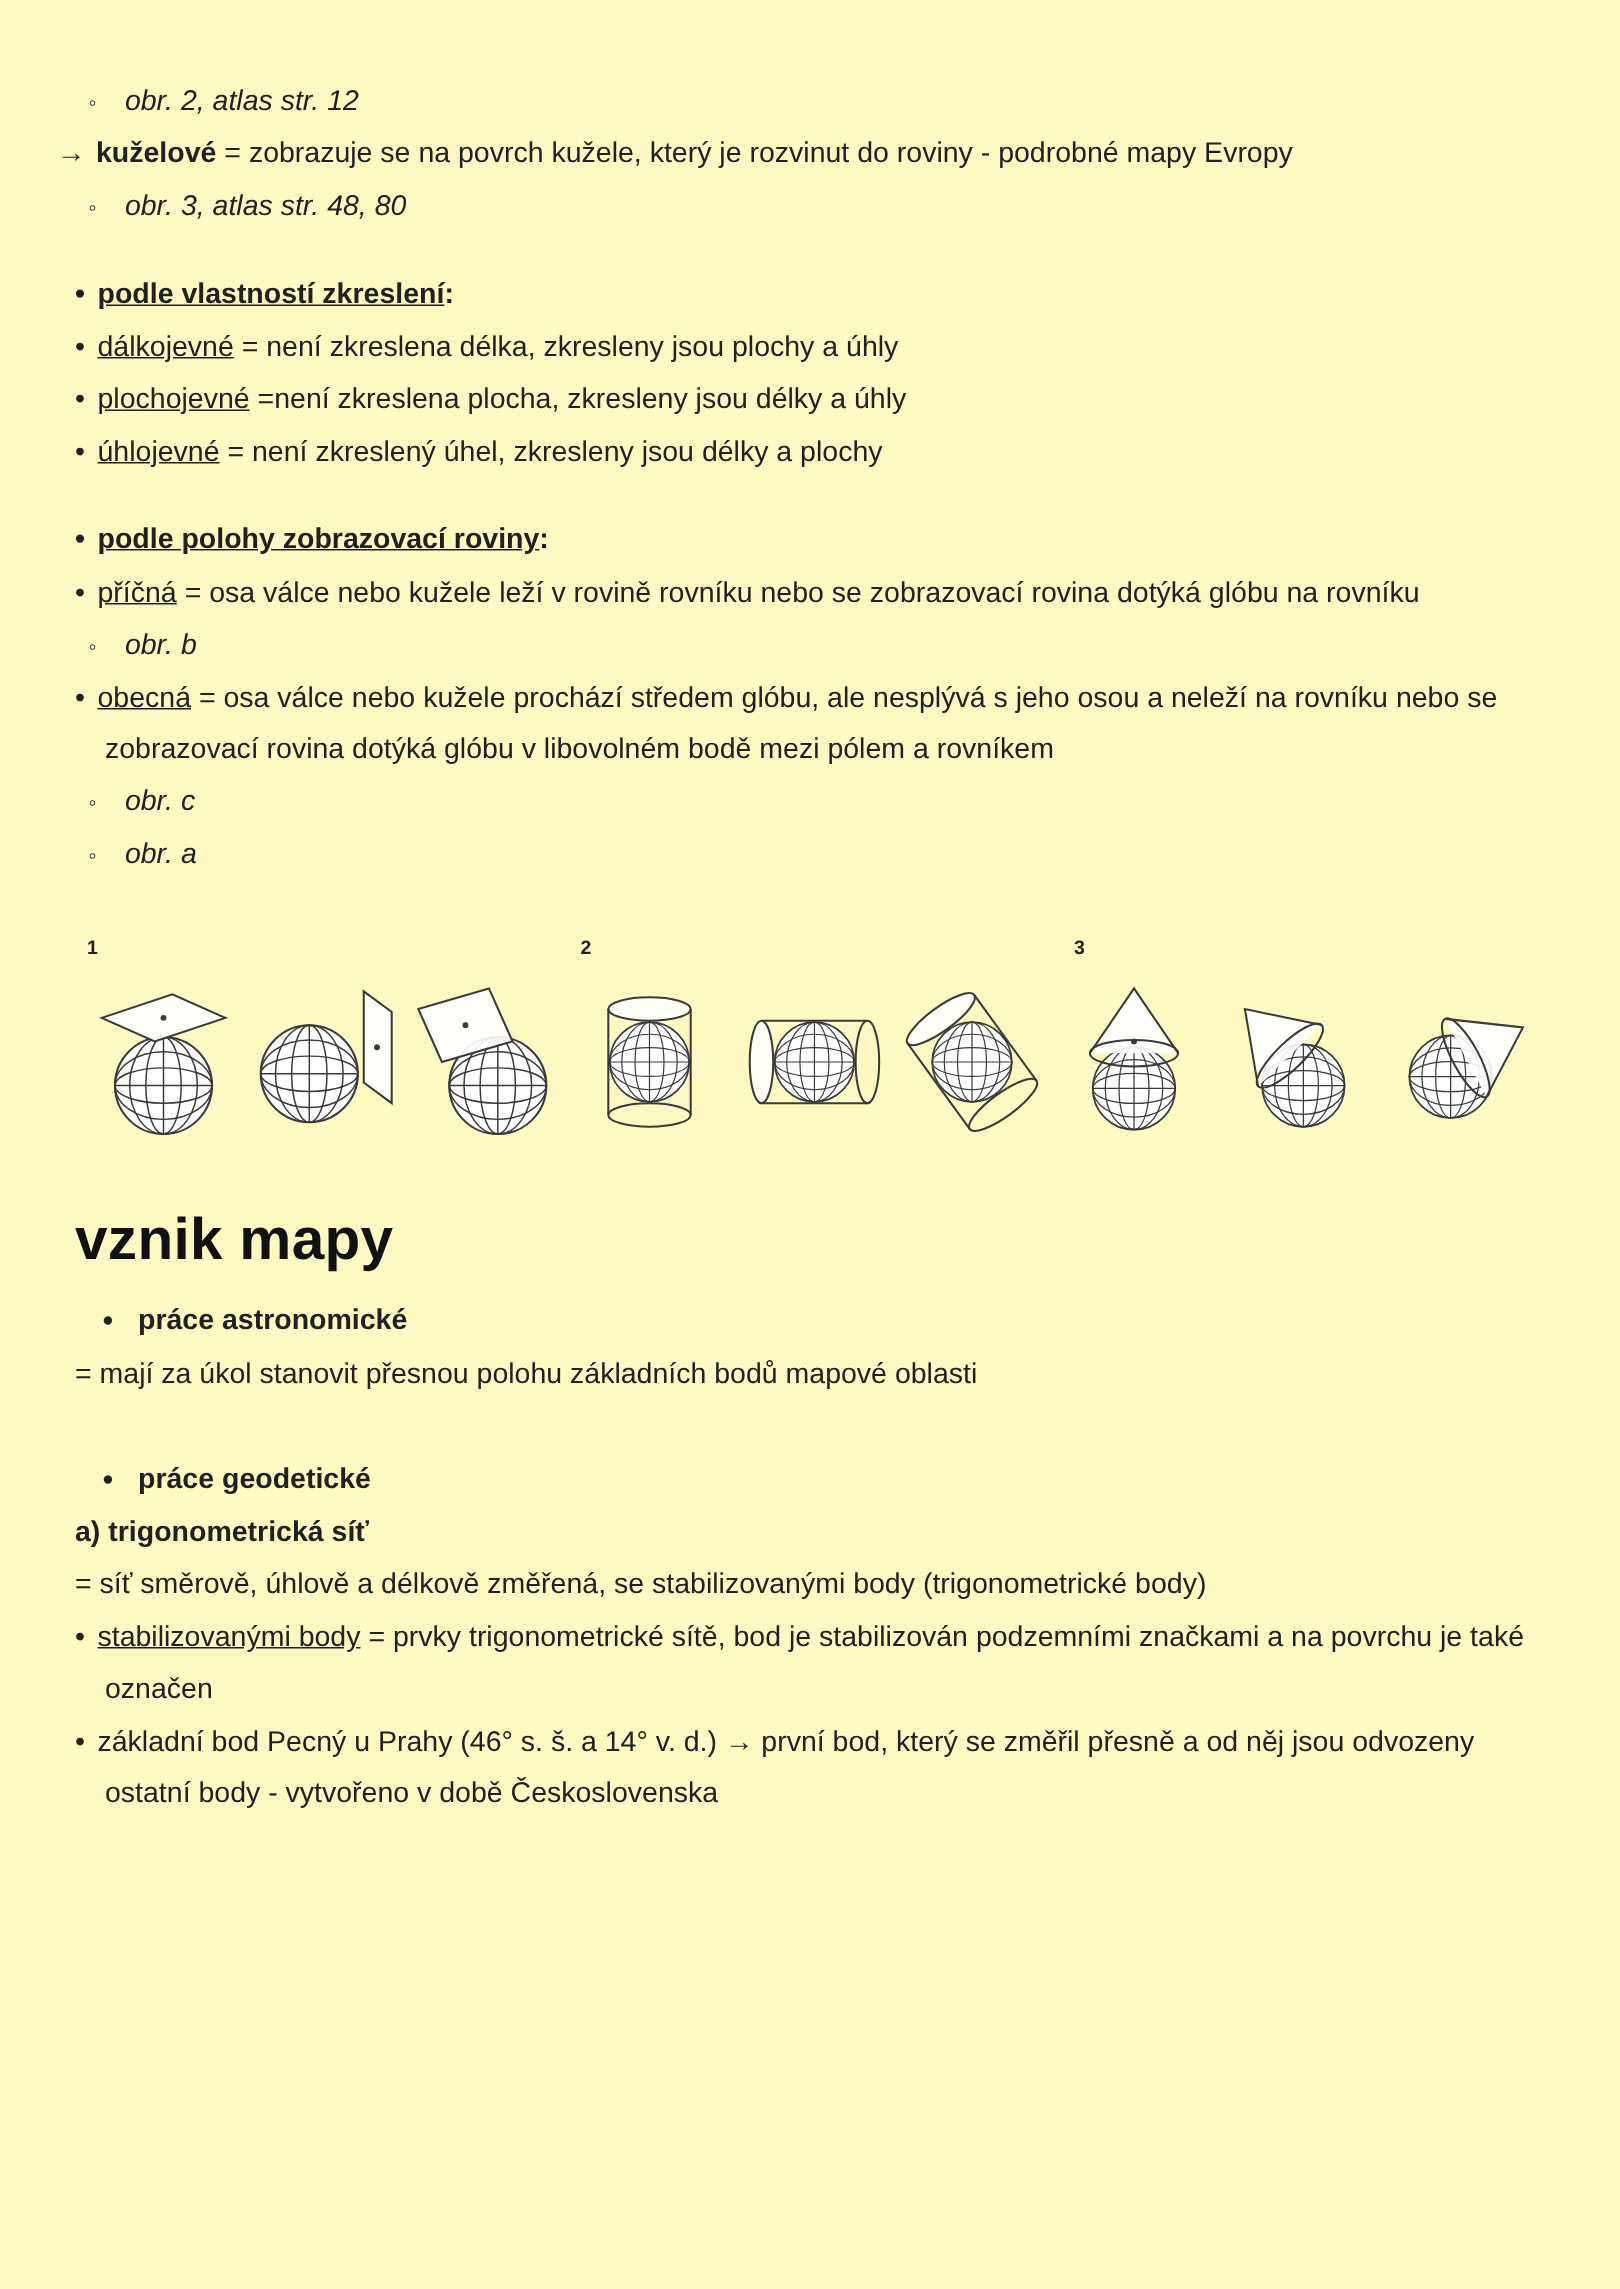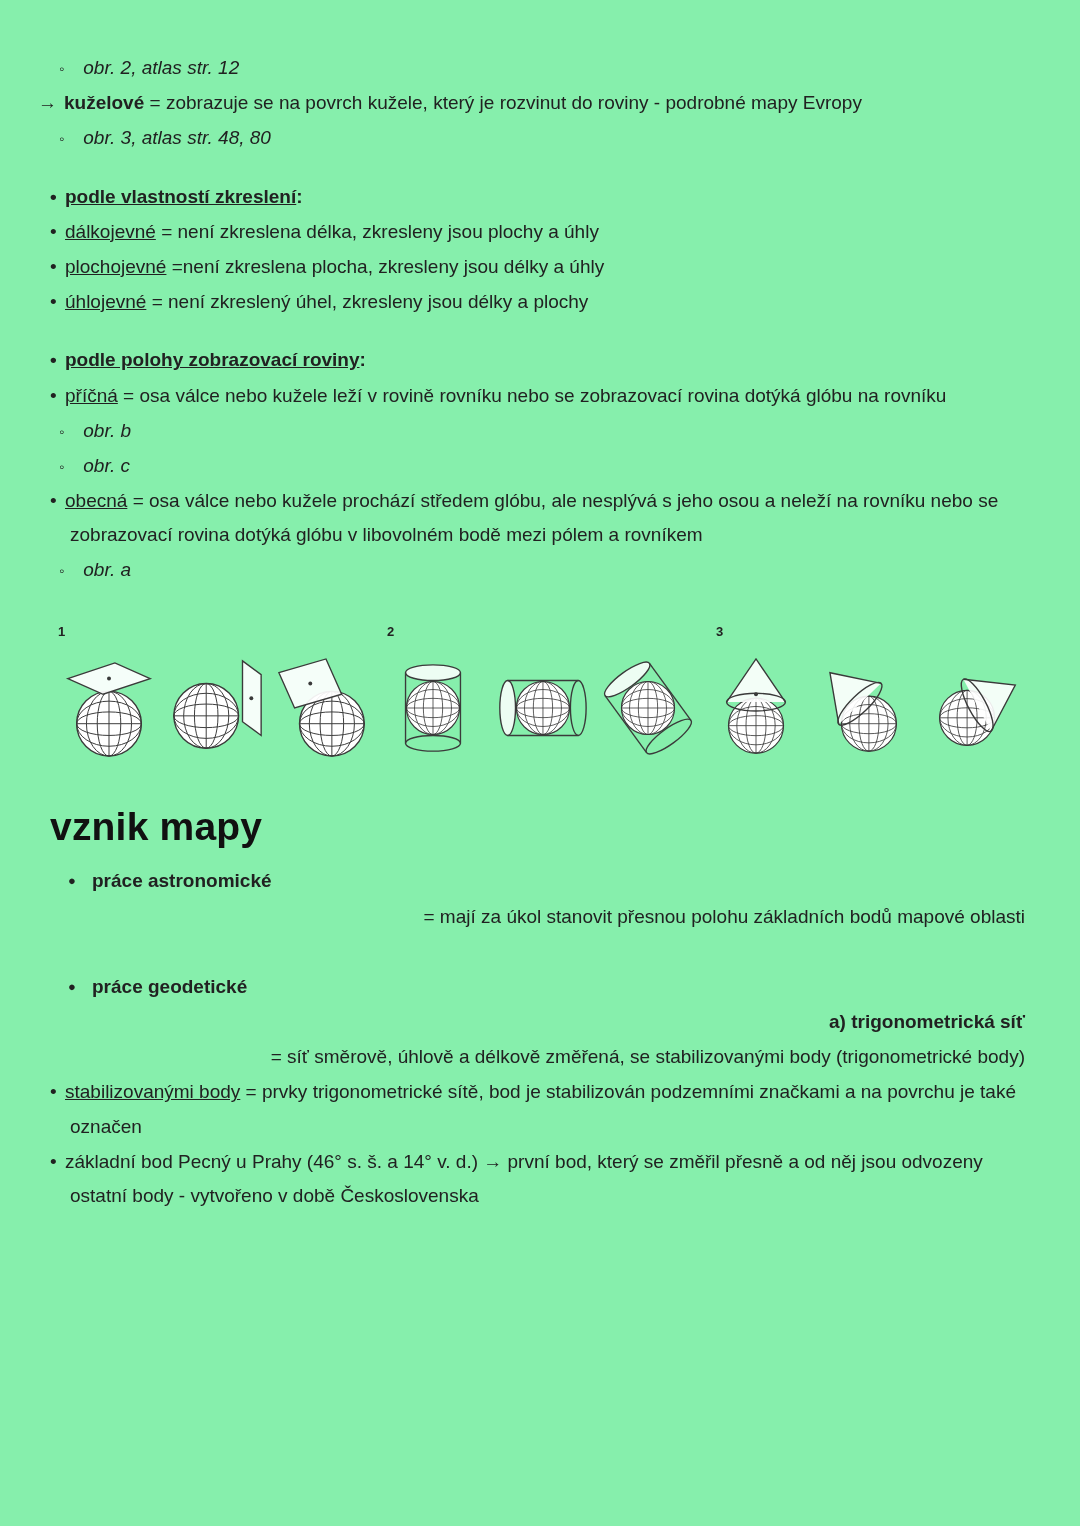--- a/index.html
+++ b/index.html
@@ -2,31 +2,31 @@
 <html><head>
 <meta charset="utf-8">
 <style>
   * { box-sizing: border-box; }
   html, body { margin: 0; padding: 0; background: #ffffff; }
   body { font-family: "Liberation Sans", "DejaVu Sans", sans-serif; color: #212121; }
   .page {
     width: 1080px; height: 1526px; overflow: hidden;
     padding: 50px 55px 30px 50px;
     font-size: 19px; line-height: 1.8;
-    background: #86efac;
+    background: #fef9c3;
   }
   .line { padding-left: 20px; text-indent: -20px; margin: 1px 0; }
   .bullet { display: inline-block; width: 15px; text-indent: 0; }
   .sub { margin-left: 9px; padding-left: 24px; text-indent: -24px; }
   .sub .bullet { width: 19px; font-size: 15px; }
   .arrowline { margin-left: -12px; padding-left: 30px; text-indent: -30px; }
   .arrow { display: inline-block; width: 26px; text-indent: 0; font-weight: 700; }
   .dotline { margin-left: 18px; padding-left: 28px; text-indent: -28px; font-weight: 700; }
   .dot { display: inline-block; width: 24px; text-indent: 0; font-size: 13px; vertical-align: 2px; }
-  .plain { padding-left: 0; text-indent: 0; text-align: right; }
+  .plain { padding-left: 0; text-indent: 0; }
   .it { font-style: italic; }
   .b { font-weight: 700; }
   .term { text-decoration: underline; }
   .hterm { font-weight: 700; text-decoration: underline; }
   .gap-s { margin-top: 24px; }
   .gap-m { margin-top: 36px; }
   .doc-title {
     font-size: 39px; font-weight: 700; line-height: 1.2;
     margin: 30px 0 14px 0; color: #111; letter-spacing: 0.2px;
   }
@@ -103,27 +103,27 @@
 
   <div class="line">
     <span class="bullet">•</span><span class="term">příčná</span>
     <span>= osa válce nebo kužele leží v rovině rovníku nebo se zobrazovací rovina dotýká glóbu na rovníku</span>
   </div>
   <div class="line sub">
     <span class="bullet">◦</span>
     <span class="it">obr. b</span>
   </div>
 
-  <div class="line sub">
-    <span class="bullet">◦</span>
-    <span class="it">obr. c</span>
-  </div>
   <div class="line">
     <span class="bullet">•</span><span class="term">obecná</span>
     <span>= osa válce nebo kužele prochází středem glóbu, ale nesplývá s jeho osou a neleží na rovníku nebo se zobrazovací rovina dotýká glóbu v libovolném bodě mezi pólem a rovníkem</span>
+  </div>
+  <div class="line sub">
+    <span class="bullet">◦</span>
+    <span class="it">obr. c</span>
   </div>
 
   <div class="line sub">
     <span class="bullet">◦</span>
     <span class="it">obr. a</span>
   </div>
 
   <div class="figstrip">
     <span class="figlabel fl-1">1</span>
     <span class="figlabel fl-2">2</span>

